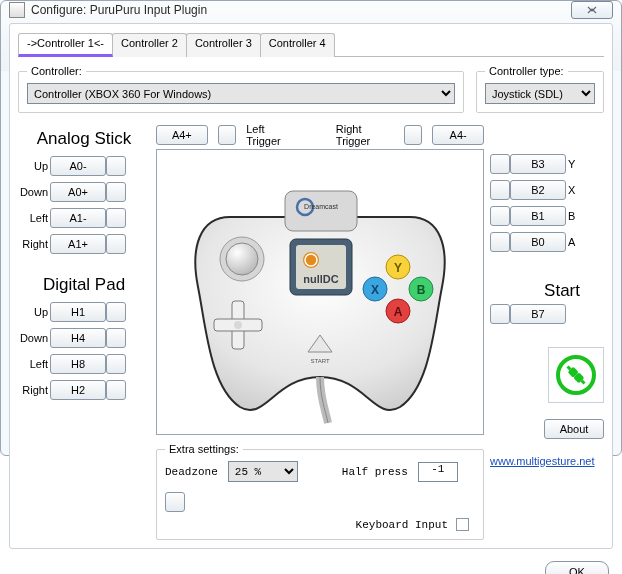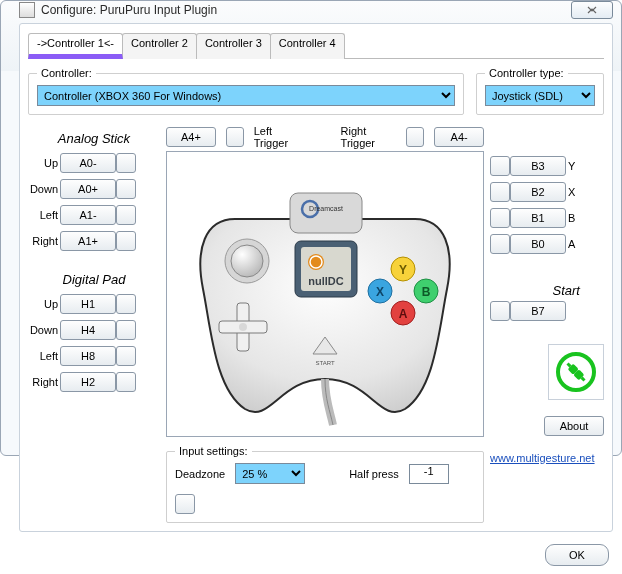--- a/index.html
+++ b/index.html
@@ -14,21 +14,20 @@
     overflow: hidden;
   }
   .window {
     width: 622px;
     height: 456px;
     border: 1px solid #9aa6b5;
     border-radius: 6px;
     background: linear-gradient(#fbfcfd,#eef3f7 70px,#f6f9fc 70px);
     display: flex;
     flex-direction: column;
-    padding-left: 10px;
   }
   .titlebar {
     height: 28px;
     display: flex;
     align-items: center;
     padding: 0 8px;
     font-size: 12px;
     color: #2b2b2b;
   }
   .titlebar .icon {
@@ -71,21 +70,21 @@
     margin-right:-1px;
     position:relative;
     top:1px;
     border-top-left-radius:3px;
     border-top-right-radius:3px;
     font-size:11px;
   }
   .tab.active {
     background:#fff;
     top:1px;
-    border-bottom: 5px solid #8b5cf6;
+    border-bottom: 3px solid #8b5cf6;
     z-index:1;
   }
   fieldset {
     border: 1px solid #cfcfcf;
     border-radius: 2px;
     padding: 6px 8px 8px 8px;
     margin: 0;
   }
   legend { padding: 0 4px; font-size:11px; }
   .row { display:flex; gap:12px; }
@@ -108,22 +107,21 @@
     display:flex;
     flex-direction:column;
     gap: 4px;
   }
   .left-col { width: 132px; }
   .right-col { width: 114px; }
   .center-col { flex:1; position:relative; }
   .group-label {
     text-align: center;
     margin: 8px 0 2px 0;
-    font-size:13px;
-    font-style:italic;
+    font-size:17px;
   }
   .map-row {
     display:flex;
     align-items:center;
     gap: 0;
     height: 22px;
   }
   .map-row .lbl { width: 32px; text-align:right; padding-right:2px; }
   .map-row .lbl-r { width: 12px; text-align:left; padding-left:2px; }
   .btn {
@@ -159,20 +157,21 @@
   }
   .controller-svg { width: 280px; height: 270px; }
   .extra-row {
     margin-top: 8px;
   }
   .extra-inner {
     display:flex;
     align-items:center;
     gap: 10px;
     flex-wrap: wrap;
+    font-family: Liberation Mono, monospace;
   }
   .halfpress-input {
     width: 40px; height: 20px;
     border:1px solid #7a8a9a;
     text-align:center;
     background:#fff;
   }
   .checkbox {
     width:13px; height:13px;
     border:1px solid #8a97a6;
@@ -198,21 +197,21 @@
     cursor:pointer;
   }
   .footer {
     display:flex;
     justify-content:flex-end;
     padding: 4px 12px 8px 0;
   }
   .ok-btn { width: 64px; height: 22px; border-radius: 9px; }
   select {
     font: inherit;
-    background:#7dd3fc;
+    background:#e5e5e5;
     border:1px solid #7a8a9a;
     height:21px;
     padding: 1px 2px;
   }
 </style>
 </head>
 <body>
 
 <div class="window">
 
@@ -363,31 +362,35 @@
 
             <path d="M128 195 L152 195 L140 178 Z" fill="#e8e8e8" stroke="#8a8a8a"></path>
             <text x="140" y="206" font-size="6" fill="#555" text-anchor="middle">START</text>
 
             <path d="M140 220 C140 240,145 252,148 266" fill="none" stroke="#bbb" stroke-width="8"></path>
             <path d="M140 220 C140 240,145 252,148 266" fill="none" stroke="#888" stroke-width="1"></path>
           </svg>
         </div>
 
         <fieldset class="extra-row">
-          <legend>Input settings:</legend>
+          <legend>Extra settings:</legend>
           <div class="extra-inner">
             <span>Deadzone</span>
             <select style="width:70px">
               <option>25 %</option>
             </select>
             <span style="width:24px"></span>
             <span>Half press</span>
             <span class="halfpress-input">-1</span>
             <span class="btn sq"></span>
           </div>
+          <div class="extra-inner" style="justify-content:flex-end; margin-top:6px; padding-right:6px; gap:8px;">
+            <span>Keyboard Input</span>
+            <span class="checkbox"></span>
+          </div>
         </fieldset>
       </div>
 
       <div class="right-col">
         <div style="height:28px"></div>
         <div class="map-row">
           <span class="btn sq"></span>
           <span class="btn val">B3</span>
           <span class="lbl-r">Y</span>
         </div>

